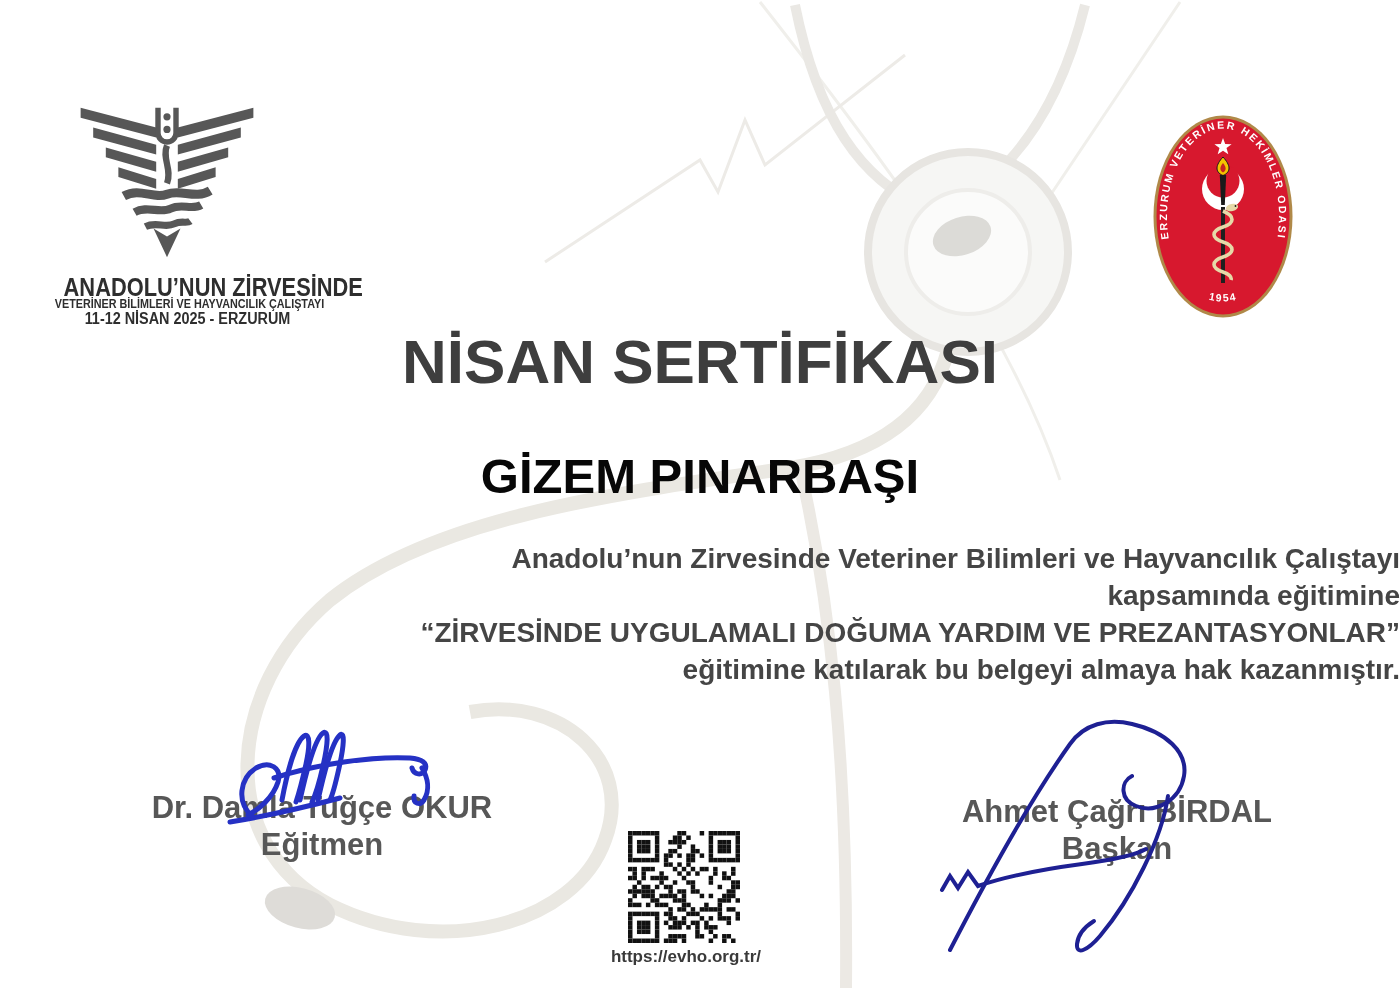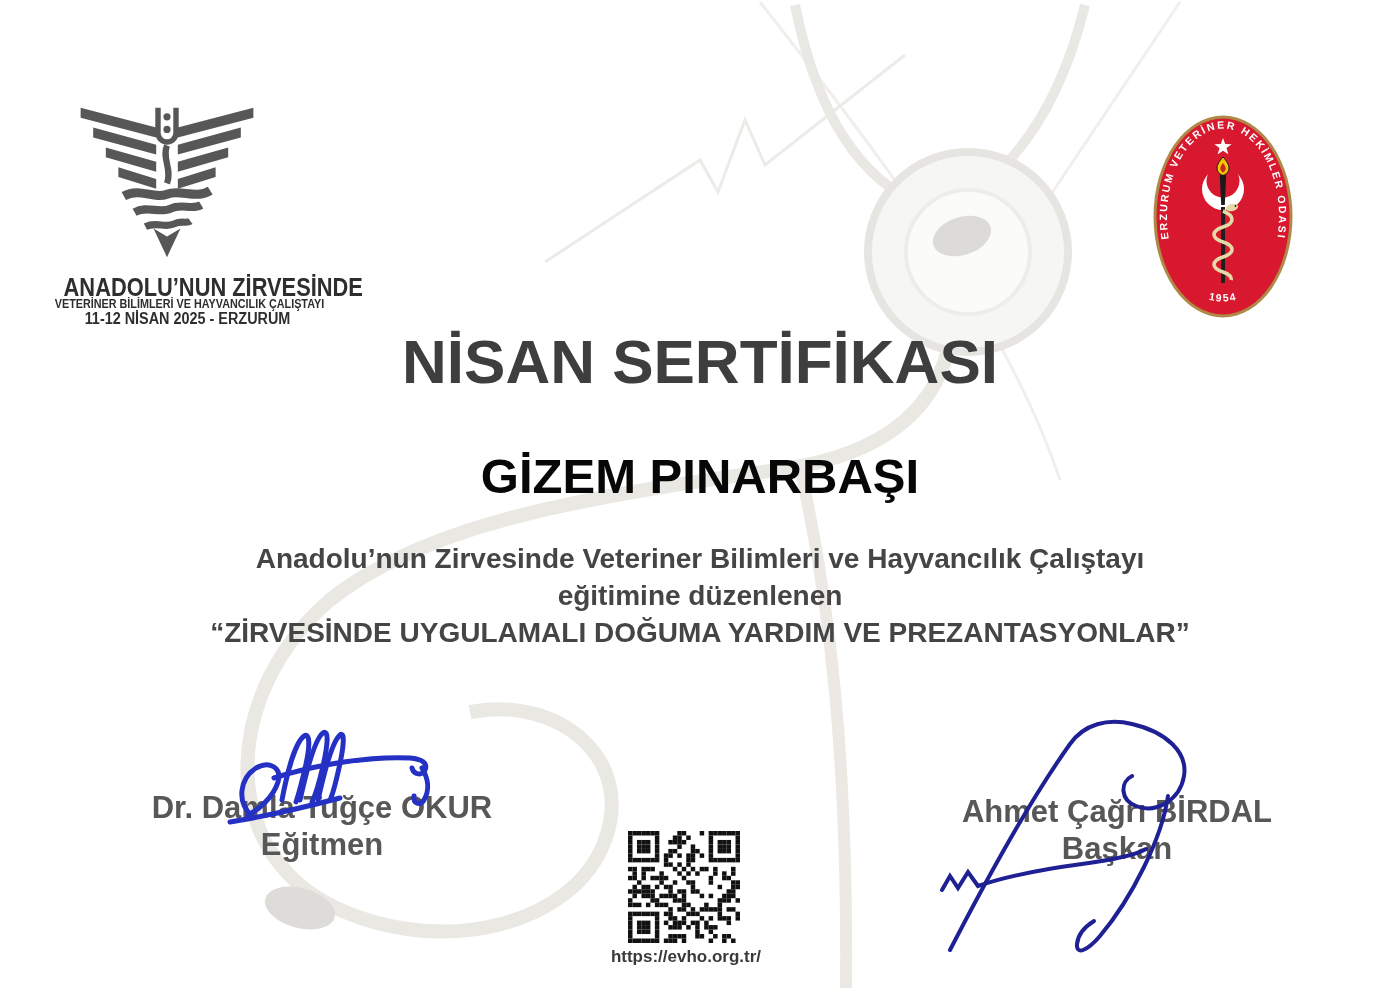--- a/index.html
+++ b/index.html
@@ -22,21 +22,21 @@
             transform:scaleX(0.9);transform-origin:50% 50%;z-index:2;}
   .ev-line3{left:40px;top:310px;width:295px;font-size:16px;font-weight:bold;color:#2e2e2e;
             transform:scaleX(0.9);transform-origin:50% 50%;z-index:2;}
 
   
   .badge{left:1153px;top:115px;width:140px;height:203px;z-index:2;}
 
   
   .title{left:0;top:326px;width:100%;font-size:62px;font-weight:bold;color:#3e3e3e;z-index:2;}
   .name{left:0;top:448px;width:100%;font-size:49px;font-weight:bold;color:#070707;z-index:2;}
-  .body-text{left:0;top:540px;width:100%;font-size:28px;line-height:37px;font-weight:bold;color:#454545;z-index:2;}
+  .body-text{left:0;top:540px;width:100%;font-size:28px;line-height:37px;font-weight:bold;color:#454545;z-index:2;text-align:right;}
 
   
   .sig-name{font-size:31px;line-height:37px;font-weight:bold;color:#575757;z-index:2;}
   .sig-left-text{left:122px;top:789px;width:400px;}
   .sig-right-text{left:917px;top:793px;width:400px;}
   .sig-left-svg{left:222px;top:716px;width:240px;height:120px;z-index:3;}
   .sig-right-svg{left:922px;top:718px;width:330px;height:250px;z-index:3;}
 
   
   .qr{left:628px;top:831px;width:112px;height:112px;z-index:2;}
@@ -108,22 +108,23 @@
     <circle cx="82.5" cy="91" r="0.9" fill="#1a1a1a"></circle>
     <text font-size="10.5" font-weight="bold" fill="#ffffff" letter-spacing="1.5">
       <textPath href="#yearPath" startOffset="50%" text-anchor="middle">1954</textPath>
     </text>
   </svg>
 
   <div class="abs ctr title">NİSAN SERTİFİKASI</div>
   <div class="abs ctr name">GİZEM PINARBAŞI</div>
   <div class="abs ctr body-text">
     <div>Anadolu’nun Zirvesinde Veteriner Bilimleri ve Hayvancılık Çalıştayı</div>
-    <div>eğitimine düzenlenen</div>
+    <div>kapsamında eğitimine</div>
     <div>“ZİRVESİNDE UYGULAMALI DOĞUMA YARDIM VE PREZANTASYONLAR”</div>
+    <div>eğitimine katılarak bu belgeyi almaya hak kazanmıştır.</div>
   </div>
 
   <div class="abs ctr sig-name sig-left-text">
     <div>Dr. Damla Tuğçe OKUR</div>
     <div>Eğitmen</div>
   </div>
   <svg class="abs sig-left-svg" viewBox="0 0 240 120" aria-hidden="true">
     <g fill="none" stroke-linecap="round" stroke-width="5" stroke="#2531c4">
       <path d="M8,106 C45,100 80,92 118,82"></path>
       <path d="M30,100 C14,86 18,62 34,52 C48,44 60,52 56,66 C51,82 36,94 26,99"></path>

